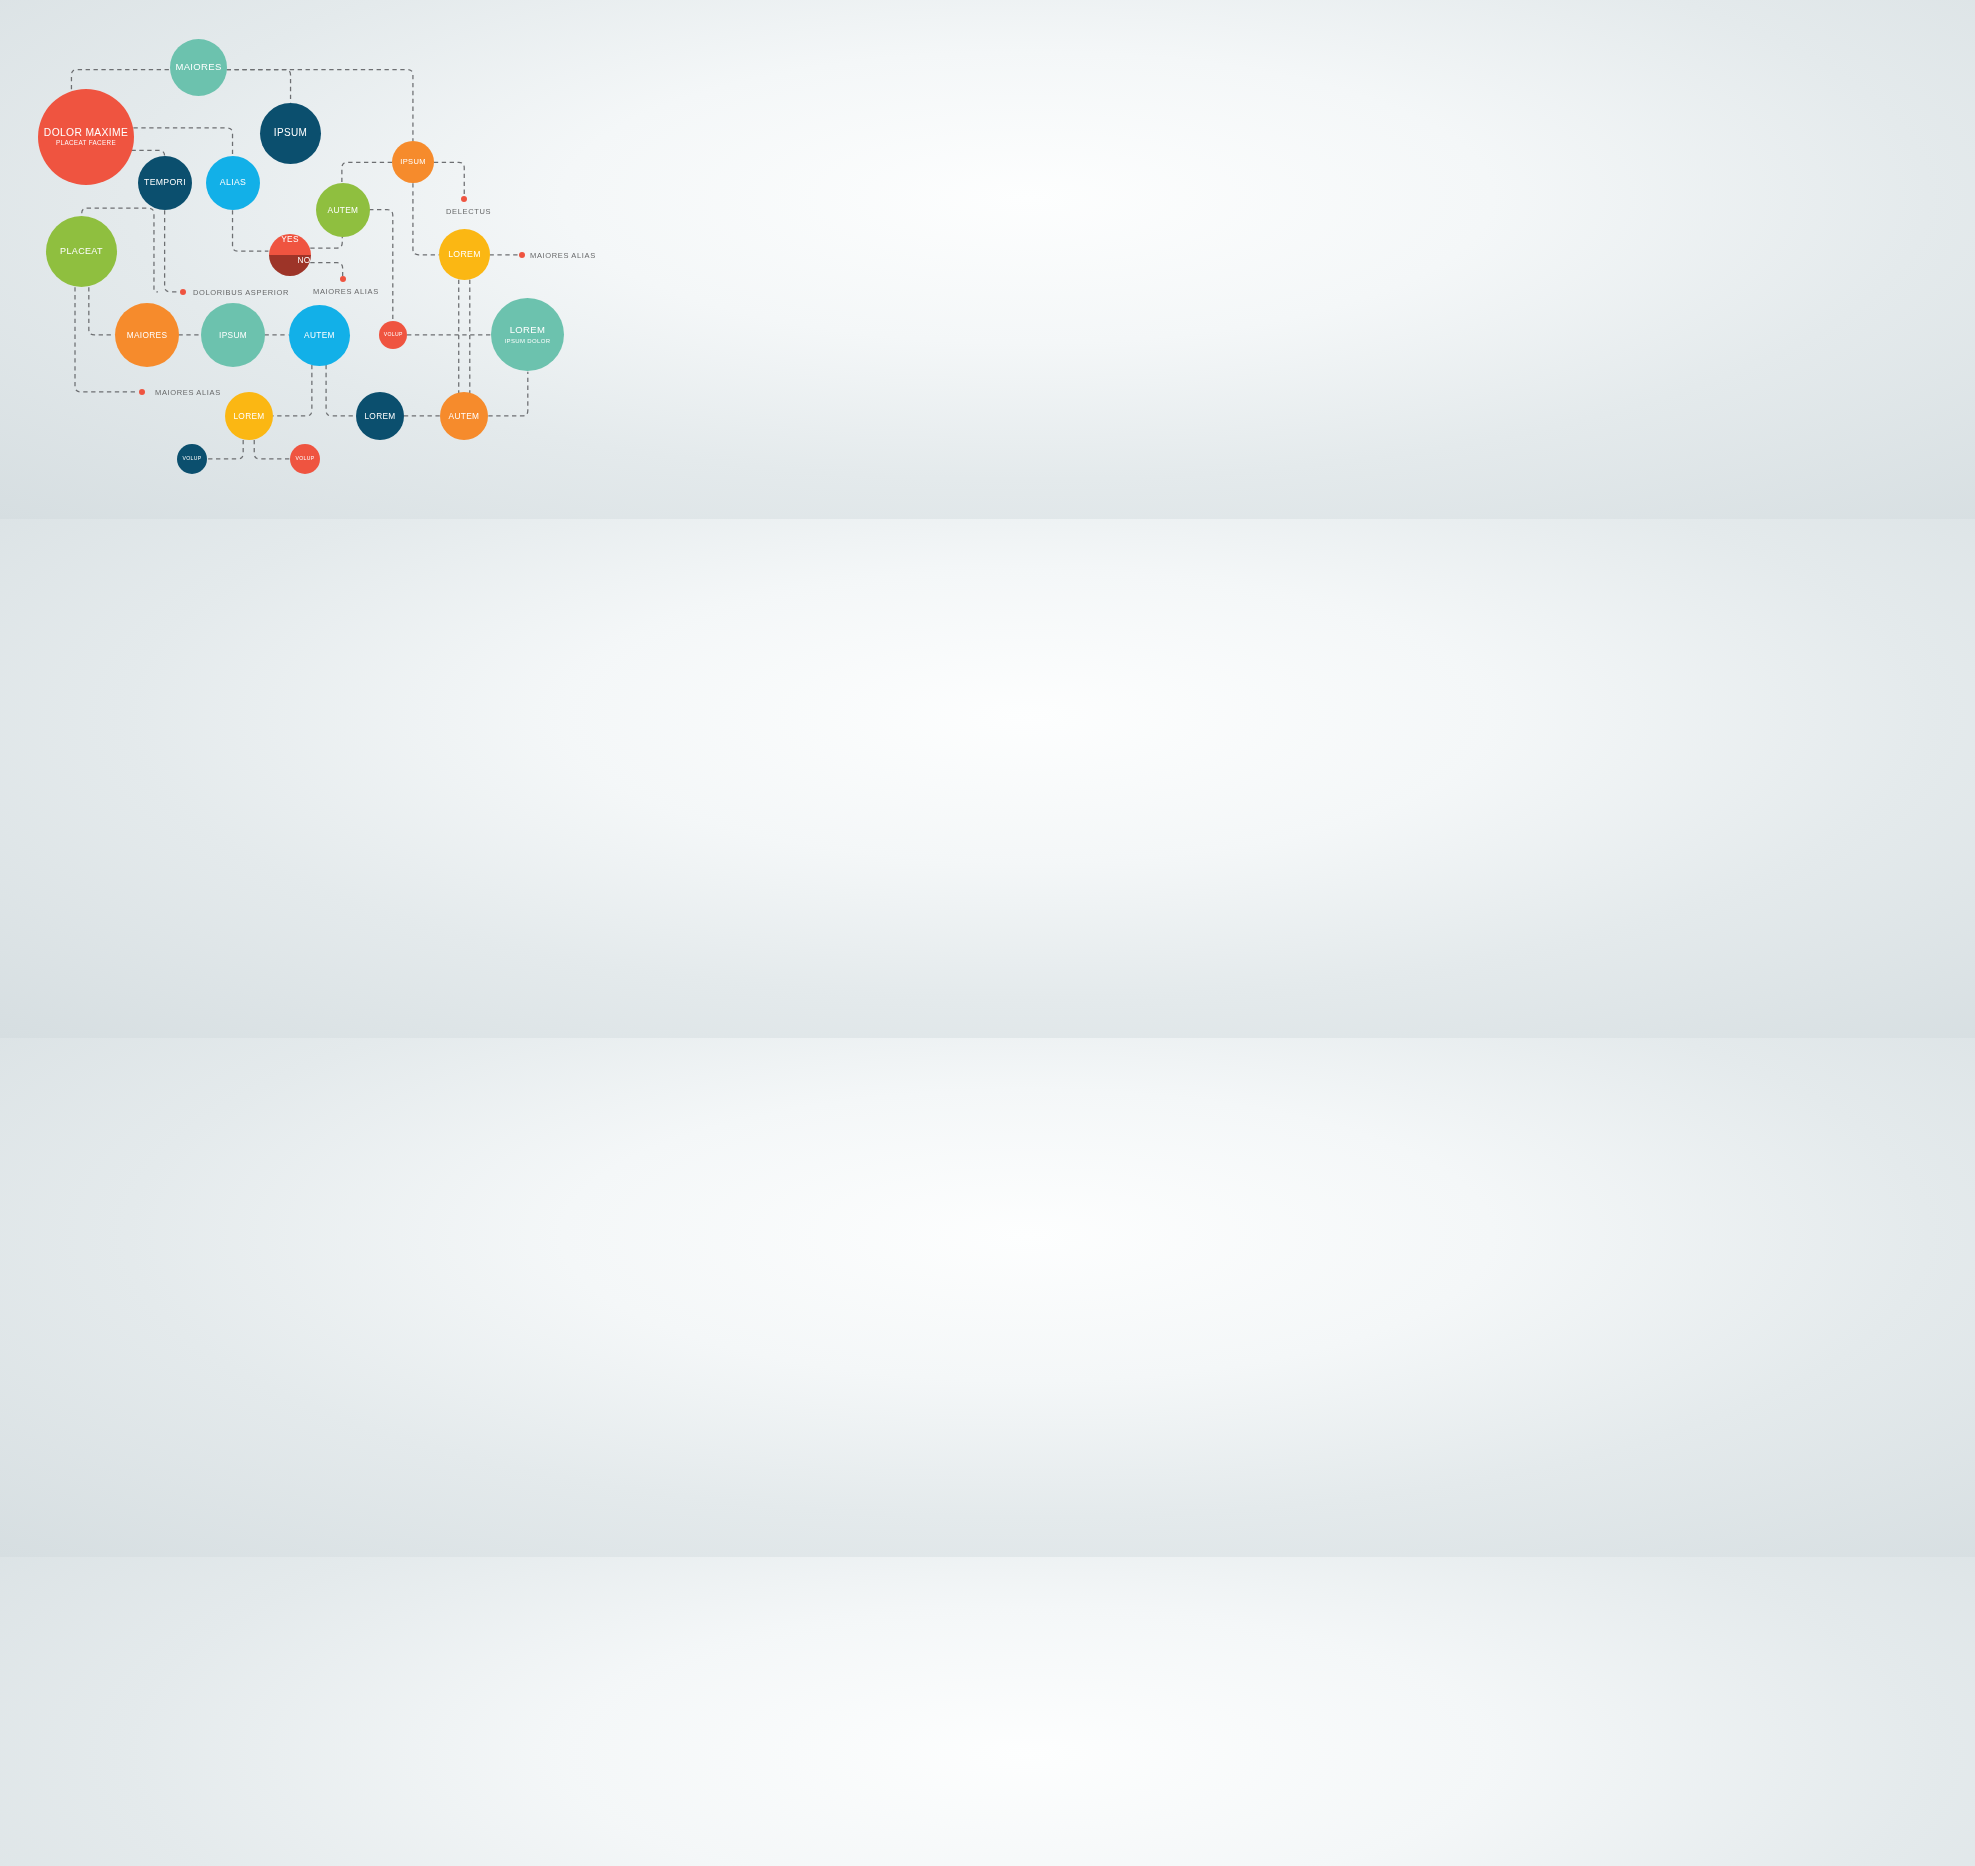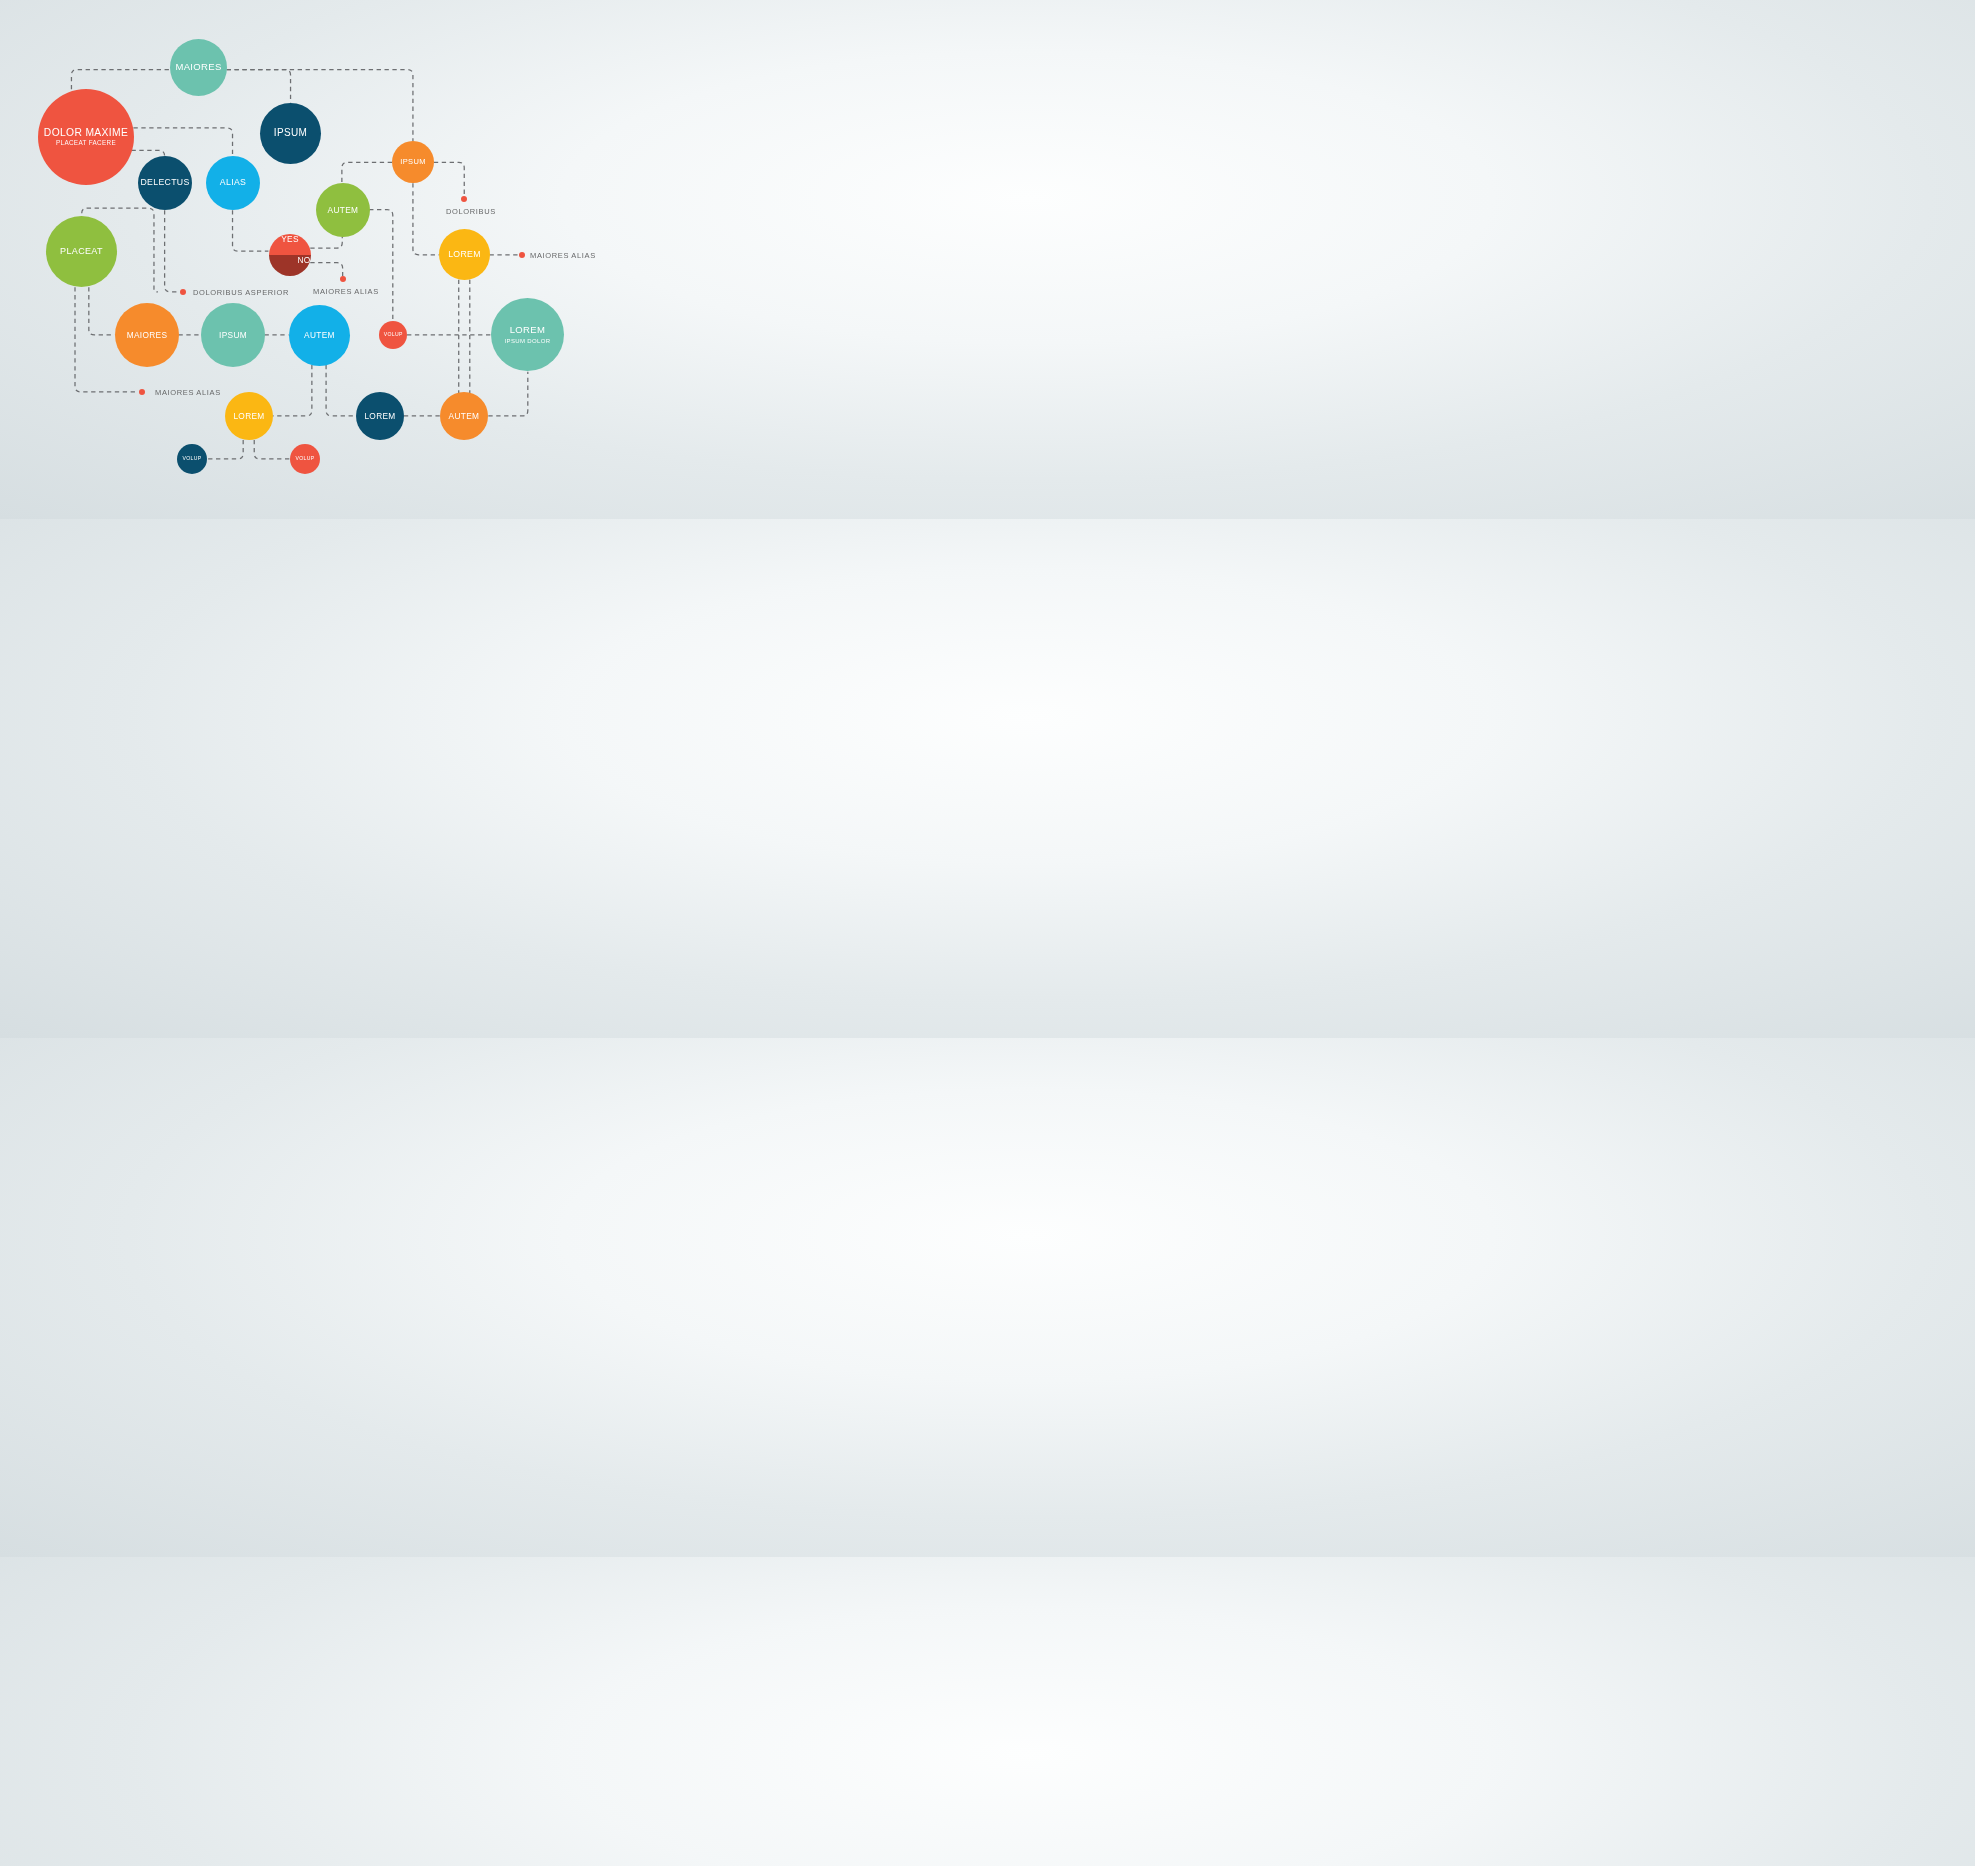--- a/index.html
+++ b/index.html
@@ -106,21 +106,21 @@
 
   <div class="node" style="left:260px;top:103px;width:61px;height:61px;background:#0b4f6e;">
     <span class="t1" style="font-size:10px;">IPSUM</span>
   </div>
 
   <div class="node" style="left:392px;top:141px;width:42px;height:42px;background:#f68b2c;">
     <span class="t1" style="font-size:7.5px;">IPSUM</span>
   </div>
 
   <div class="node" style="left:138px;top:156px;width:54px;height:54px;background:#0b4f6e;">
-    <span class="t1" style="font-size:8.7px;">DELECTUS</span>
+    <span class="t1" style="font-size:8.7px;">TEMPORI</span>
   </div>
 
   <div class="node" style="left:206px;top:156px;width:54px;height:54px;background:#12b0e8;">
     <span class="t1" style="font-size:8.7px;">ALIAS</span>
   </div>
 
   <div class="node" style="left:316px;top:183px;width:54px;height:54px;background:#8fbf3f;">
     <span class="t1" style="font-size:8.3px;">AUTEM</span>
   </div>
 
@@ -176,21 +176,21 @@
   <div class="split" style="left:269px;top:234px;width:42px;height:42px;">
     <div class="half" style="background:#ef5440;">
       <span style="font-size:8.3px;">YES</span>
     </div>
     <div class="half" style="background:#9d3428;">
       <span style="font-size:8.3px;margin-left:28px;">NO</span>
     </div>
   </div>
 
   <div class="dot" style="left:461px;top:196px;width:6.3px;height:6.3px;"></div>
-  <div class="caption" style="left:446px;top:207px;">DOLORIBUS</div>
+  <div class="caption" style="left:446px;top:207px;">DELECTUS</div>
 
   <div class="dot" style="left:519px;top:252px;width:6.3px;height:6.3px;"></div>
   <div class="caption" style="left:530px;top:251px;">MAIORES ALIAS</div>
 
   <div class="dot" style="left:340px;top:276px;width:6.3px;height:6.3px;"></div>
   <div class="caption" style="left:313px;top:287px;">MAIORES ALIAS</div>
 
   <div class="dot" style="left:180px;top:289px;width:6.3px;height:6.3px;"></div>
   <div class="caption" style="left:193px;top:288px;">DOLORIBUS ASPERIOR</div>
 

